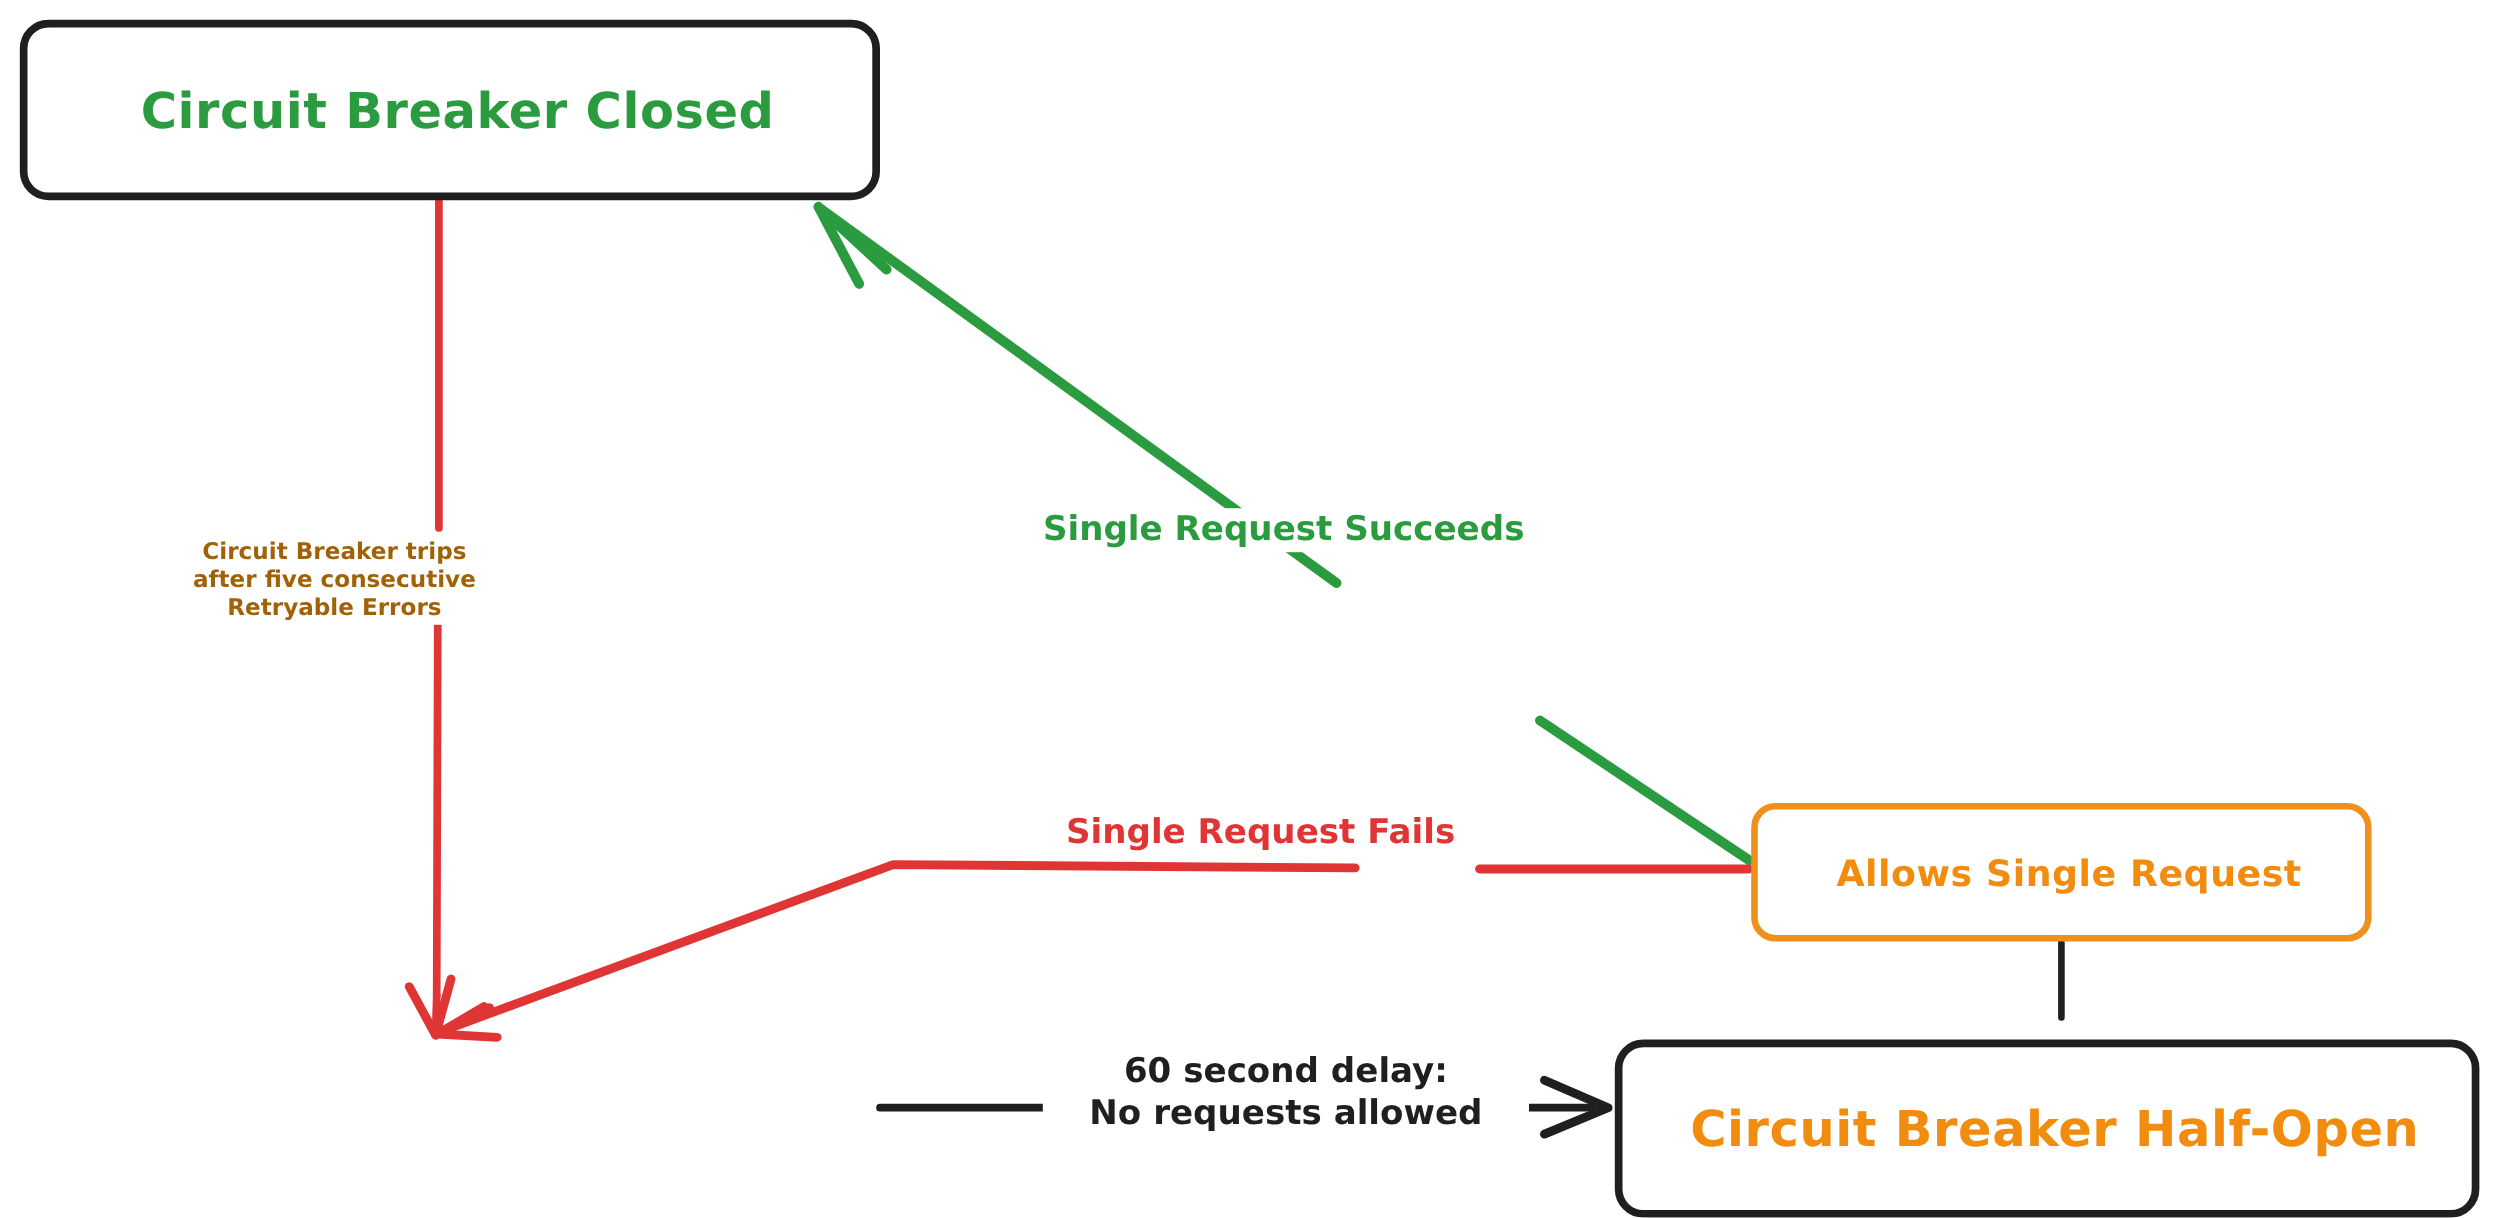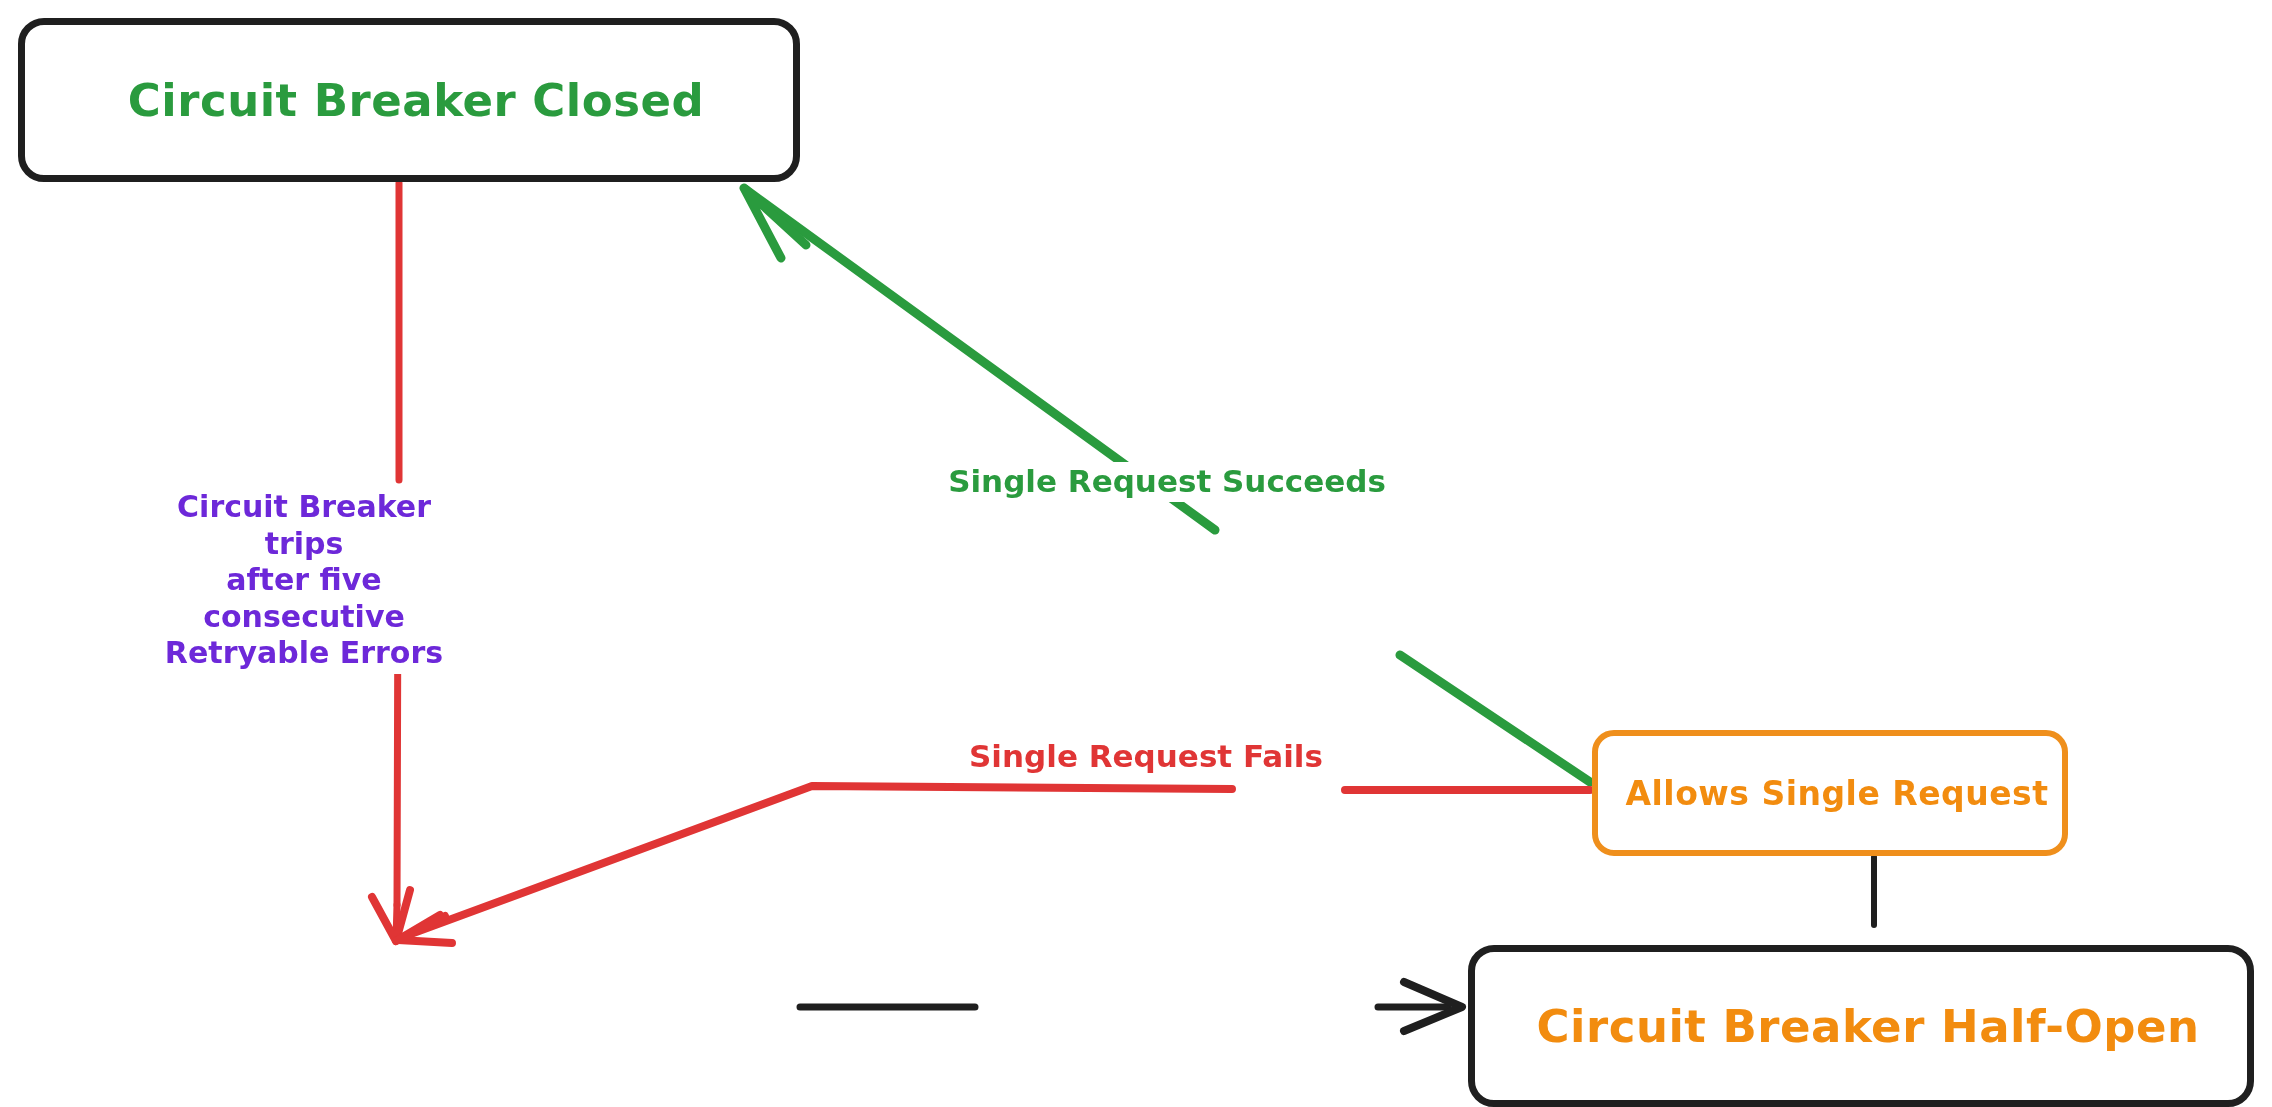--- a/index.html
+++ b/index.html
@@ -44,40 +44,40 @@
   }
   .node-label {
     font-family: "DejaVu Sans", sans-serif;
     font-weight: 600;
     letter-spacing: 0.5px;
     white-space: nowrap;
   }
   #node-closed { left: 18px;   top: 18px;   width: 782px; height: 164px; }
   #node-open   { left: 18px;   top: 925px;  width: 782px; height: 164px; }
   #node-half   { left: 1468px; top: 925px;  width: 786px; height: 162px; margin-top: 20px; }
-  #node-allows { left: 1592px; top: 730px;  width: 476px; height: 126px; }
+  #node-allows { left: 1592px; top: 730px;  width: 564px; height: 126px; }
 
   #label-closed { color: #2a9b3e; font-size: 45px; }
   #label-open   { color: #e03535; font-size: 45px; }
   #label-half   { color: #f28c0f; font-size: 45px; }
   #label-allows { color: #f28c0f; font-size: 33px; }
 
   .edge-label {
     position: absolute;
     z-index: 6;
     text-align: center;
     line-height: 1.22;
     font-family: "DejaVu Sans", sans-serif;
     font-weight: 600;
     background: #ffffff;
     white-space: pre-line;
   }
   #edge-label-trip {
     left: 150px; top: 487px; width: 300px;
-    color: #6d28d9; font-size: 30px;
+    color: #a16207; font-size: 21px;
     padding: 2px 4px;
   }
   #edge-label-succeeds {
     left: 916px; top: 462px; width: 490px;
     color: #2a9b3e; font-size: 31px;
     padding: 1px 6px;
   }
   #edge-label-fails {
     left: 940px; top: 737px; width: 400px;
     color: #e03535; font-size: 31px;
@@ -137,14 +137,16 @@
   </div>
 
   <div class="edge-label" id="edge-label-trip">Circuit Breaker trips
 after five consecutive
 Retryable Errors</div>
 
   <div class="edge-label" id="edge-label-succeeds">Single Request Succeeds</div>
 
   <div class="edge-label" id="edge-label-fails">Single Request Fails</div>
 
+  <div class="edge-label" id="edge-label-delay">60 second delay:
+No requests allowed</div>
 
 </div>
 
 </body></html>

